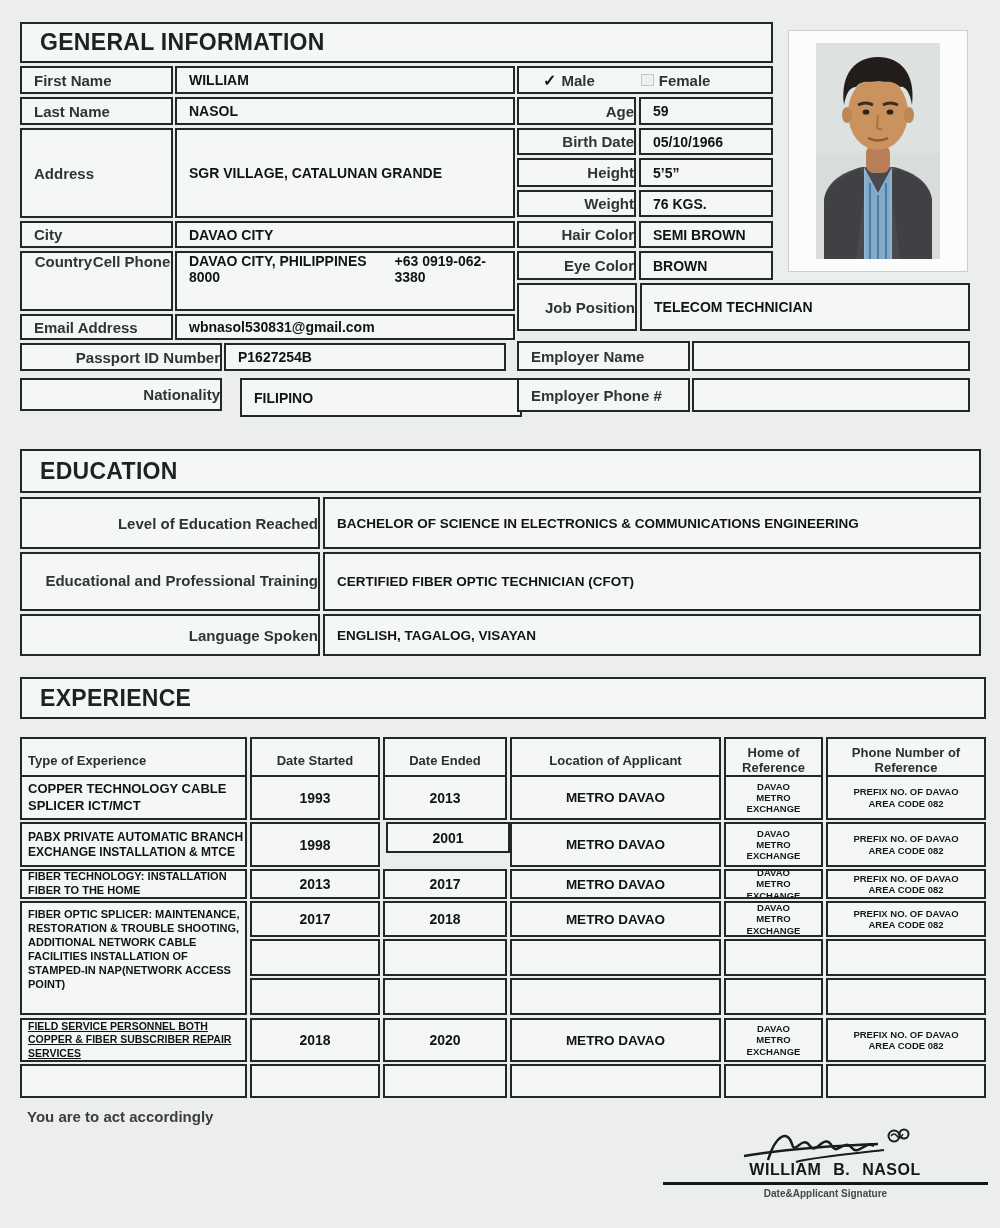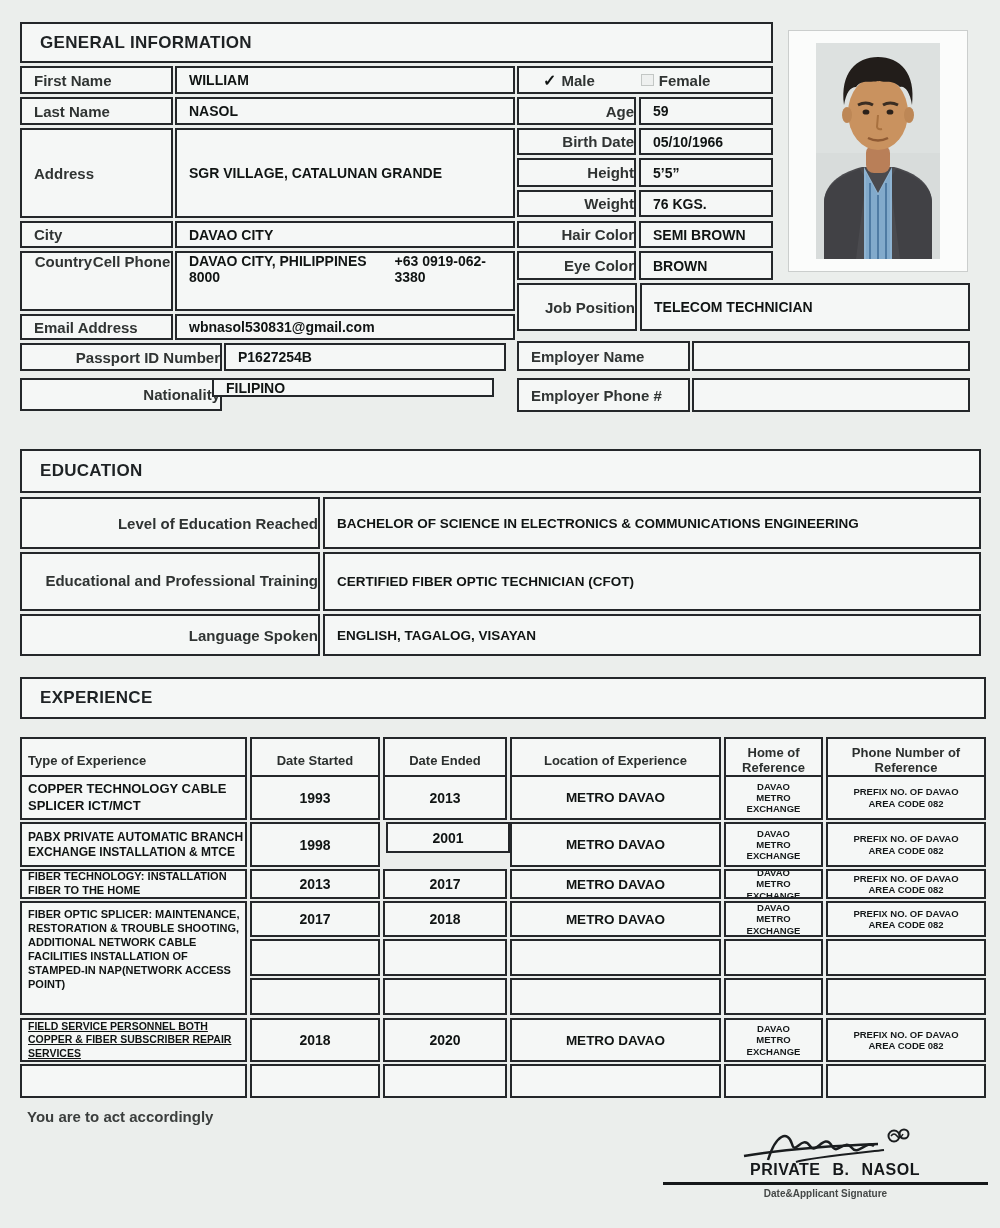--- a/index.html
+++ b/index.html
@@ -1,20 +1,20 @@
 <!DOCTYPE html>
 <html><head>
 <meta charset="utf-8">
 <style>
   html,body{margin:0;padding:0;background:#ebeeec;}
   .page{position:relative;width:1000px;height:1228px;background:#ebeeec;
         font-family:"Liberation Sans",sans-serif;font-weight:bold;}
   .cell{position:absolute;box-sizing:border-box;border:2.5px solid #24272a;
         background:#f5f7f6;display:flex;align-items:center;overflow:hidden;}
-  .ttl{font-size:17px;color:#1e2224;letter-spacing:.3px;padding-left:18px;}
+  .ttl{font-size:23px;color:#1e2224;letter-spacing:.3px;padding-left:18px;}
   .lbl{color:#303433;font-size:15px;}
   .val{color:#101413;font-size:14px;}
   .fs13{font-size:13px;} .fs12{font-size:12px;} .fs11{font-size:11px;}
   .fs10{font-size:10.5px;text-decoration:underline;} .fs135{font-size:13.5px;}
   .jr{justify-content:flex-end;text-align:right;}
   .jc{justify-content:center;text-align:center;}
   .pl{padding-left:12px;}
   .pl6{padding-left:6px;}
   .col{flex-direction:row;align-items:flex-start;justify-content:space-evenly;}
   .topalign{align-items:flex-start;padding-top:4px;line-height:1.28;}
@@ -148,21 +148,21 @@
   <div class="cell lbl pl" style="left:517px;top:341px;width:173px;height:30px">
       <span>Employer Name</span>
     </div>
   <div class="cell val pl" style="left:692px;top:341px;width:278px;height:30px">
       <span></span>
     </div>
 
   <div class="cell lbl jr" style="left:20px;top:378px;width:202px;height:33px">
       <span>Nationality</span>
     </div>
-  <div class="cell val pl" style="left:212px;top:378px;width:282px;height:19px">
+  <div class="cell val pl" style="left:240px;top:378px;width:282px;height:39px">
       <span>FILIPINO</span>
     </div>
   <div class="cell lbl pl" style="left:517px;top:378px;width:173px;height:34px">
       <span>Employer Phone #</span>
     </div>
   <div class="cell val pl" style="left:692px;top:378px;width:278px;height:34px">
       <span></span>
     </div>
 
   <div class="photo-card">
@@ -227,21 +227,21 @@
   <div class="cell hdr pl6" style="left:20px;top:724px;width:227px;height:48px">
       <span>Type of Experience</span>
     </div>
   <div class="cell hdr jc" style="left:250px;top:724px;width:130px;height:48px">
       <span>Date Started</span>
     </div>
   <div class="cell hdr jc" style="left:383px;top:724px;width:124px;height:48px">
       <span>Date Ended</span>
     </div>
   <div class="cell hdr jc" style="left:510px;top:724px;width:211px;height:48px">
-      <span>Location of Experience</span>
+      <span>Location of Applicant</span>
     </div>
   <div class="cell hdr jc fs12" style="left:724px;top:724px;width:99px;height:48px">
       <span style="max-width:72px">Home of Reference</span>
     </div>
   <div class="cell hdr jc fs12" style="left:826px;top:724px;width:160px;height:48px">
       <span style="max-width:120px">Phone Number of Reference</span>
     </div>
 
   <div class="cell val pl6 fs13 lh12" style="left:20px;top:775px;width:227px;height:45px">
       <span>COPPER TECHNOLOGY CABLE SPLICER ICT/MCT</span>
@@ -360,17 +360,17 @@
   <div class="note"><span>You are to act accordingly</span></div>
 
   <svg class="scribble" width="190" height="40" viewBox="0 0 190 40">
     <path d="M6,30 C40,24 90,20 140,18" stroke="#1a1d1f" stroke-width="2.5" fill="none"></path>
     <path d="M30,34 C38,8 50,4 54,18 C57,30 64,8 72,20 C78,30 86,6 94,20 C99,30 106,12 114,22 C120,30 128,14 136,20" stroke="#1a1d1f" stroke-width="2.5" fill="none"></path>
     <path d="M58,36 C70,32 110,28 146,24" stroke="#1a1d1f" stroke-width="2" fill="none"></path>
     <circle cx="156" cy="10" r="5.5" stroke="#1a1d1f" stroke-width="2" fill="none"></circle>
     <circle cx="166" cy="8" r="4.5" stroke="#1a1d1f" stroke-width="2" fill="none"></circle>
     <path d="M153,10 q3,-4 6,0 q3,4 6,-2" stroke="#1a1d1f" stroke-width="1.5" fill="none"></path>
   </svg>
-  <div class="sig-name"><span>PRIVATE B. NASOL</span></div>
+  <div class="sig-name"><span>WILLIAM B. NASOL</span></div>
   <div class="sig-line"></div>
   <div class="sig-cap"><span>Date&amp;Applicant Signature</span></div>
 
 </div>
 
 </body></html>

